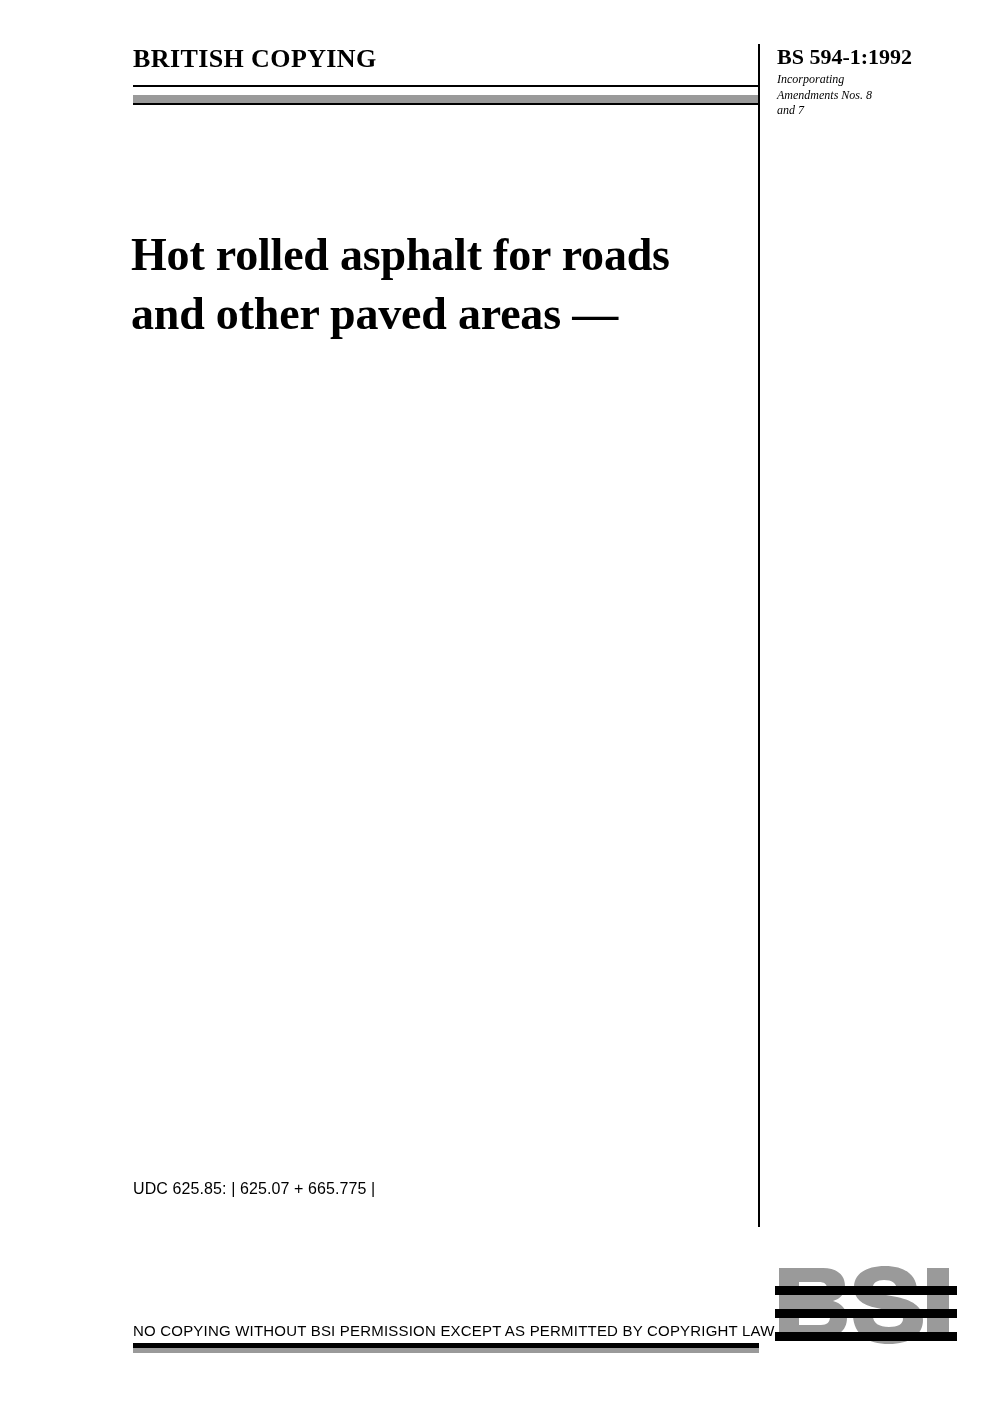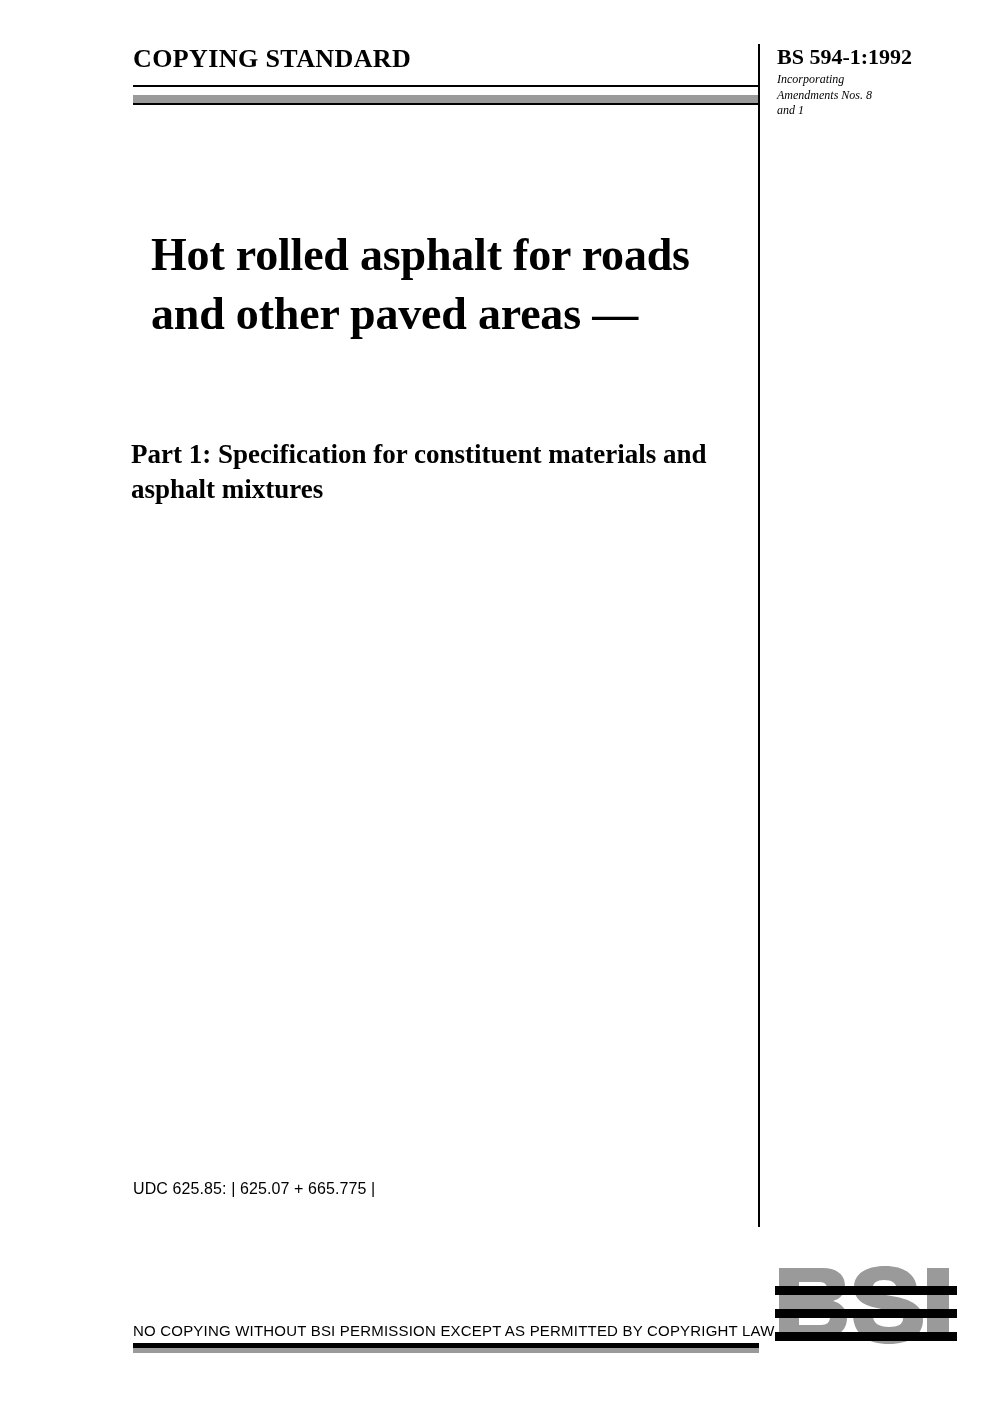--- a/index.html
+++ b/index.html
@@ -97,21 +97,20 @@
   .main-title {
     position: absolute;
     left: 131px;
     top: 194px;
     width: 610px;
     font-family: "Liberation Serif", serif;
     font-weight: bold;
     font-size: 46px;
     line-height: 59px;
     letter-spacing: -0.2px;
-    margin-left: 20px;
   }
 
   .subtitle {
     position: absolute;
     left: 131px;
     top: 415px;
     width: 600px;
     font-family: "Liberation Serif", serif;
     font-weight: bold;
     font-size: 27px;
@@ -165,39 +164,38 @@
     top: 1266px;
     width: 182px;
     height: 86px;
   }
 </style>
 </head>
 <body>
 
 <div class="page">
 
-  <div class="header-title">COPYING STANDARD</div>
+  <div class="header-title">BRITISH COPYING</div>
 
   <div class="std-number">BS 594-1:1992</div>
 
   <div class="amend-block">
     <div>Incorporating</div>
     <div>Amendments Nos. 8</div>
-    <div>and 1</div>
+    <div>and 7</div>
   </div>
 
   <div class="rule-thin-top"></div>
   <div class="rule-grey"></div>
   <div class="rule-thin-bottom"></div>
 
   <div class="vert-divider"></div>
 
   <h1 class="main-title">Hot rolled asphalt for roads and other paved areas —</h1>
 
-  <h2 class="subtitle">Part 1: Specification for constituent materials and asphalt mixtures</h2>
 
   <div class="udc">UDC 625.85: | 625.07 + 665.775 |</div>
 
   <div class="footer-note">NO COPYING WITHOUT BSI PERMISSION EXCEPT AS PERMITTED BY COPYRIGHT LAW</div>
   <div class="footer-rule-black"></div>
   <div class="footer-rule-grey"></div>
 
   <div class="bsi-logo">
     <svg width="182" height="86" viewBox="0 0 182 86" xmlns="http://www.w3.org/2000/svg" aria-label="BSI">
 

